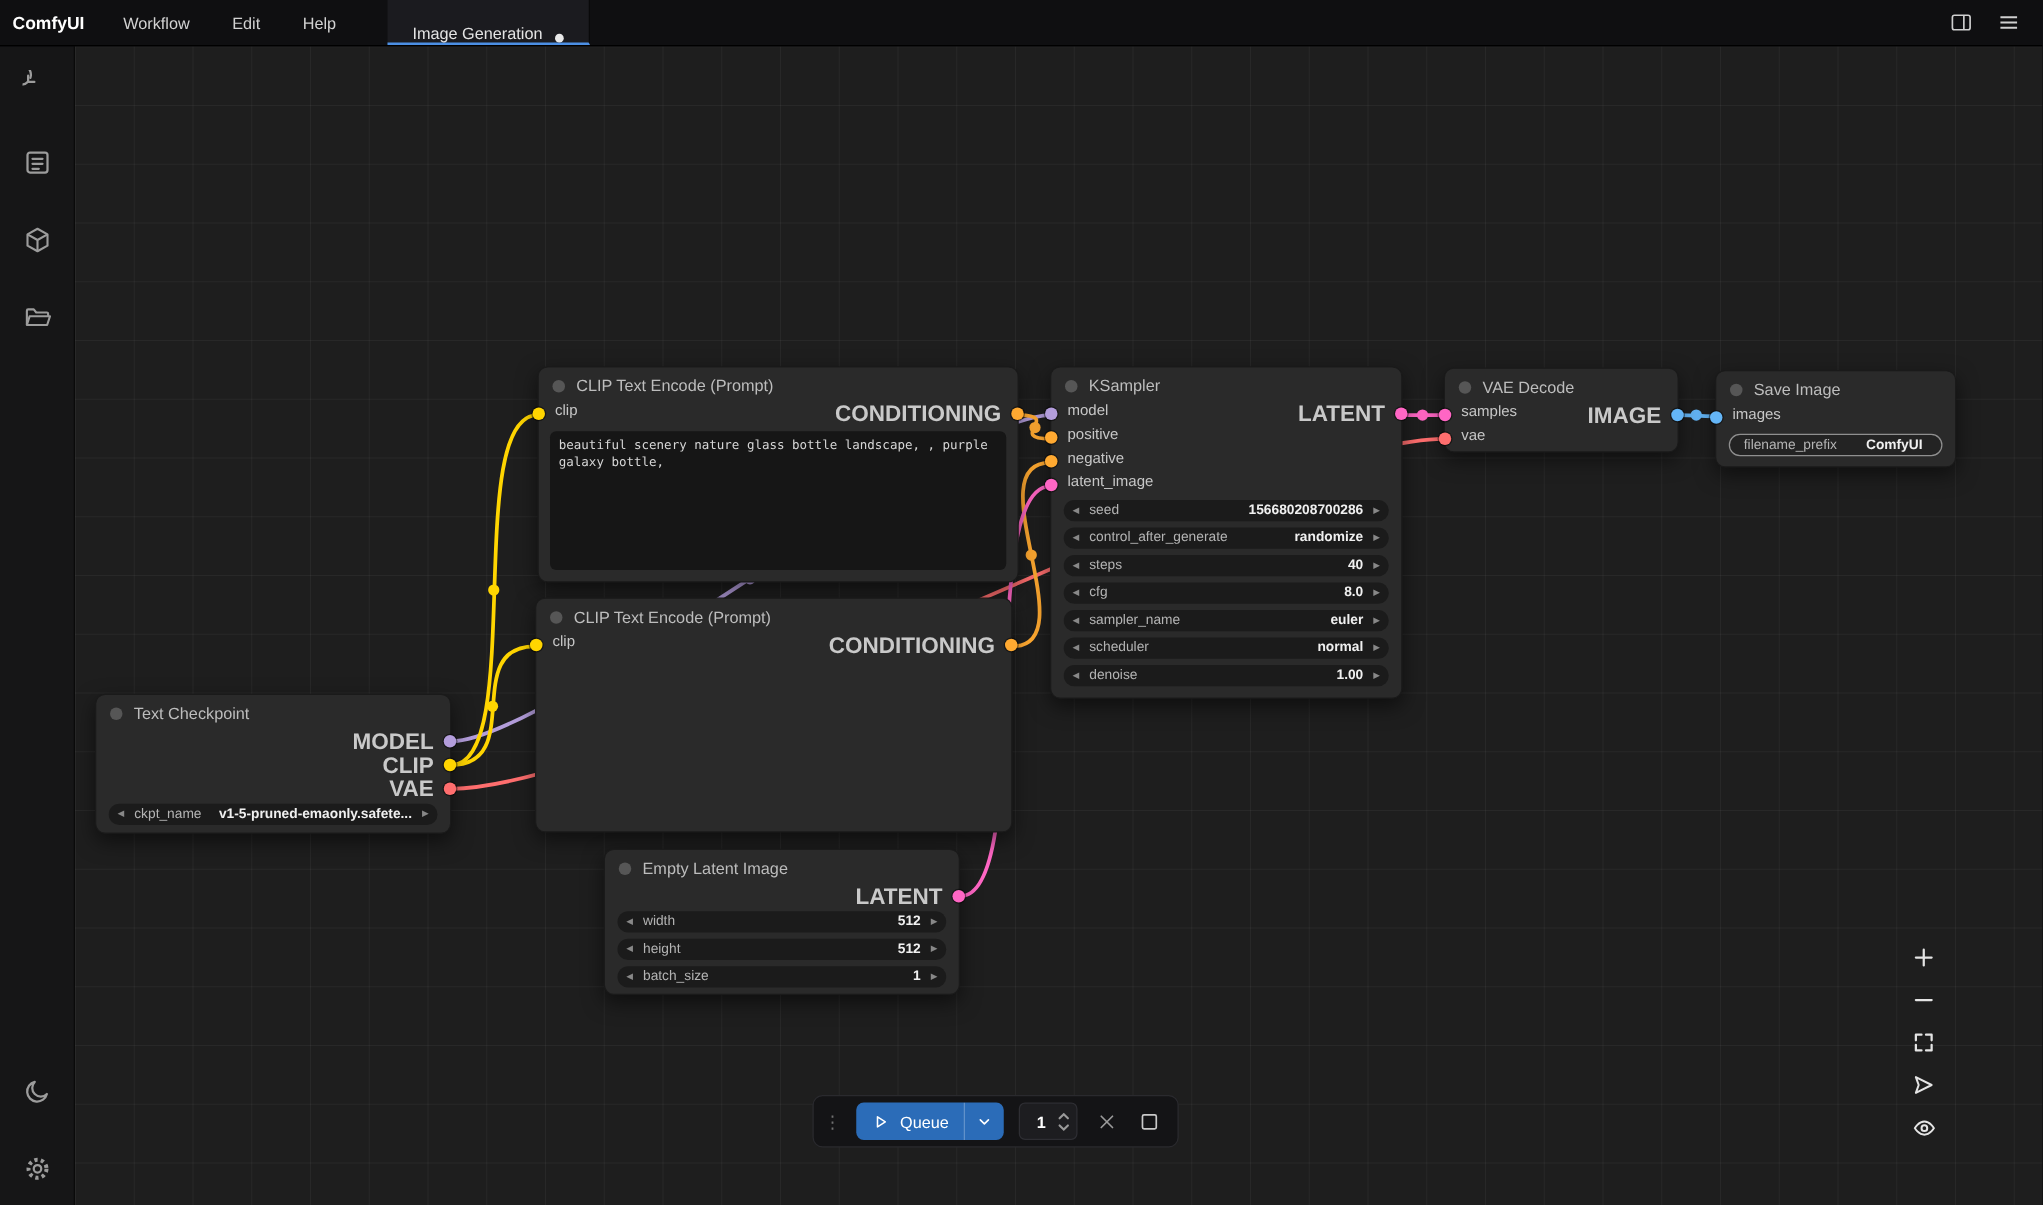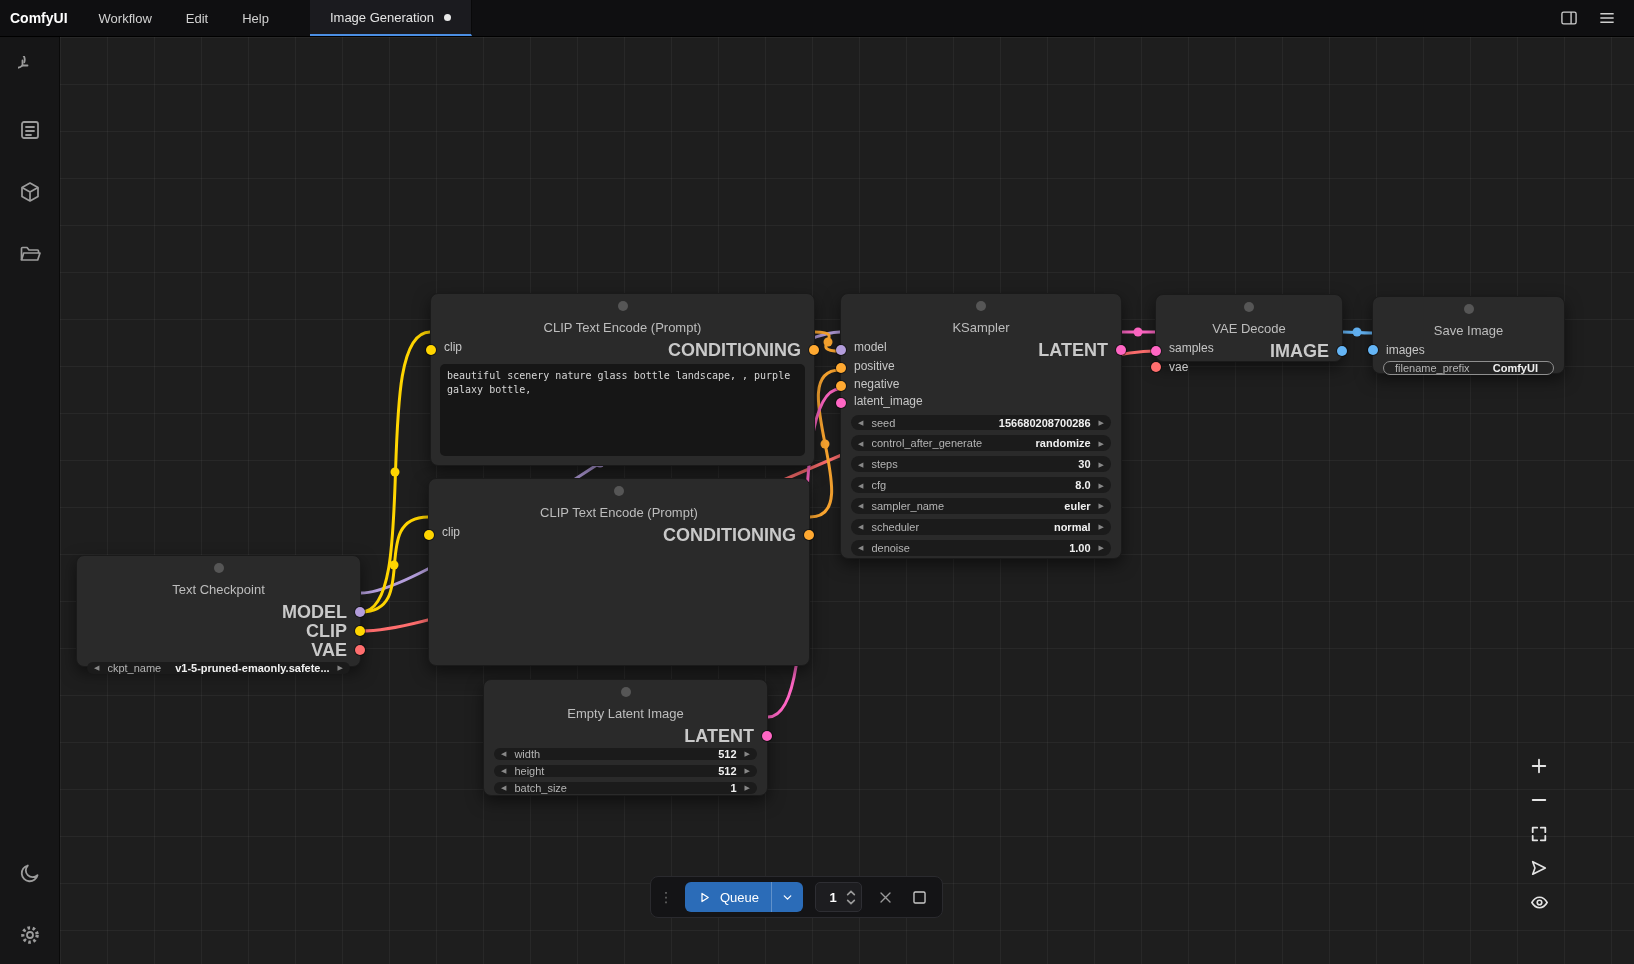--- a/index.html
+++ b/index.html
@@ -6,21 +6,21 @@
   html,body { width:1634px; height:964px; background:#0d0d0f; overflow:hidden;
               font-family:"Liberation Sans", sans-serif; }
   #app { position:relative; width:1634px; height:964px; }
 
   
   .topbar { position:absolute; top:0; left:0; width:100%; height:37px; background:#0f0f11;
             display:flex; align-items:stretch; z-index:10; border-bottom:1px solid #000; }
   .logo { color:#ffffff; font-weight:bold; font-size:14px; padding:0 14px 0 10px; display:flex; align-items:center; }
   .menu-item { color:#d2d2d2; font-size:13px; padding:0 17px; display:flex; align-items:center; cursor:pointer; }
   .tab { margin-left:24px; background:#1b1b1f; border-bottom:2px solid #4c8fe4; border-right:1px solid #09090a;
-         display:flex; align-items:center; gap:10px; padding:0 20px; color:#e4e4e4; font-size:13px; }
+         display:flex; align-items:flex-end; gap:10px; padding:0 20px; color:#e4e4e4; font-size:13px; }
   .unsaved-dot { width:7px; height:7px; border-radius:50%; background:#e9e9e9; }
   .topbar-right { margin-left:auto; display:flex; align-items:center; gap:8px; padding-right:12px; }
   .iconbtn { width:30px; height:28px; display:flex; align-items:center; justify-content:center; border-radius:4px; }
 
   
   .sidebar { position:absolute; left:0; top:37px; width:60px; bottom:0; background:#161617;
              border-right:1px solid #0a0a0a; display:flex; flex-direction:column; align-items:center;
              padding:18px 0 16px; gap:36px; z-index:9; }
   .side-icon { width:26px; height:26px; display:flex; align-items:center; justify-content:center; cursor:pointer; }
   .sidebar .spacer { flex:1; }
@@ -28,21 +28,21 @@
   
   .canvas { position:absolute; left:60px; top:37px; right:0; bottom:0; background-color:#1e1e1e;
     background-image: linear-gradient(rgba(255,255,255,0.045) 1px, transparent 1px),
                       linear-gradient(90deg, rgba(255,255,255,0.045) 1px, transparent 1px);
     background-size:47px 47px; overflow:hidden; }
   .links-svg { position:absolute; left:0; top:0; z-index:1; }
 
   
   .node { position:absolute; z-index:2; background:#2a2a2a; border:1px solid #1a1a1a; border-radius:8px;
           box-shadow:0 6px 16px rgba(0,0,0,0.5); display:flex; flex-direction:column; }
-  .node-header { display:flex; align-items:center; gap:9px; padding:7px 11px 5px; cursor:move;flex-direction:column; }
+  .node-header { display:flex; align-items:center; gap:9px; padding:7px 11px 5px; cursor:move; }
   .collapse-dot { width:10px; height:10px; border-radius:50%; background:#565656; flex:none; }
   .node-title { font-size:13px; color:#bdbdbd; white-space:nowrap; }
   .slot-row { position:relative; display:flex; height:19px; padding:0 13px; }
   .in-label { font-size:12px; color:#c6c6c6; }
   .out-label { font-size:18px; font-weight:bold; color:#c9c9c9; margin-left:auto; }
   .slot-dot { position:absolute; top:50%; width:10px; height:10px; border-radius:50%;
               transform:translateY(-50%); box-shadow:0 0 0 1px rgba(0,0,0,0.45); }
   .slot-dot.in { left:-5px; }
   .slot-dot.out { right:-5px; }
   .textbox { flex:1; margin:5px 9px 9px; background:#161616; border-radius:5px; padding:5px 7px;
@@ -282,21 +282,21 @@
       </div>
       <div class="widget">
         <span class="warrow">◀</span>
         <span class="wname">control_after_generate</span>
         <span class="wvalue">randomize</span>
         <span class="warrow">▶</span>
       </div>
       <div class="widget">
         <span class="warrow">◀</span>
         <span class="wname">steps</span>
-        <span class="wvalue">30</span>
+        <span class="wvalue">40</span>
         <span class="warrow">▶</span>
       </div>
       <div class="widget">
         <span class="warrow">◀</span>
         <span class="wname">cfg</span>
         <span class="wvalue">8.0</span>
         <span class="warrow">▶</span>
       </div>
       <div class="widget">
         <span class="warrow">◀</span>

